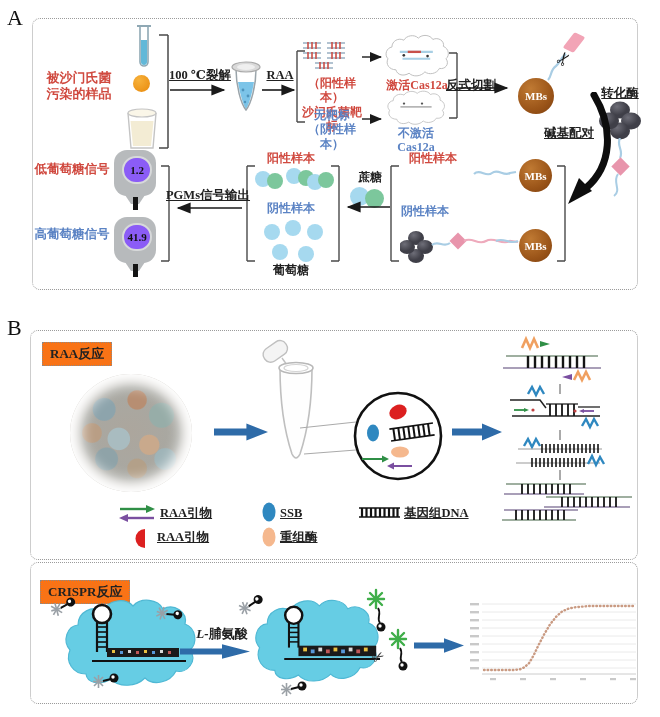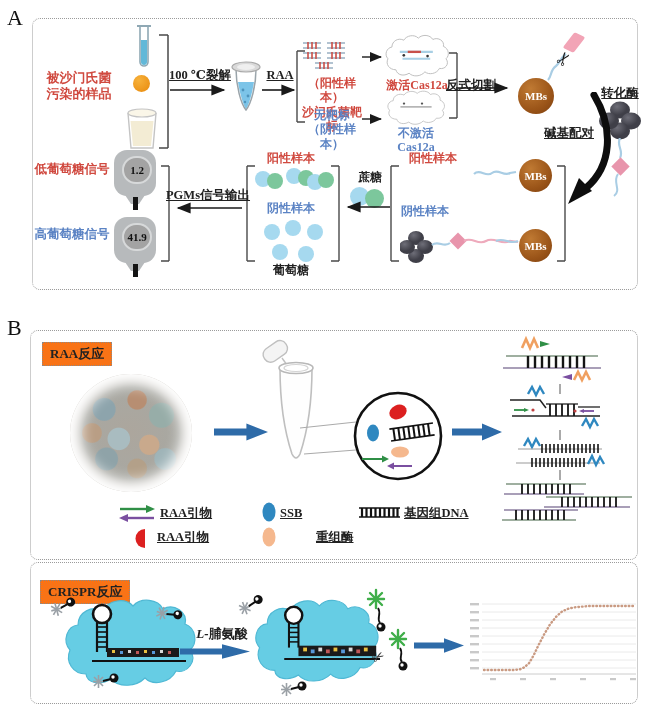--- a/index.html
+++ b/index.html
@@ -14,21 +14,21 @@
   .blue{color:#5b83c4;}
   .plabel{position:absolute;font:400 22px "Liberation Serif","DejaVu Serif",serif;color:#111;}
   .mbs{position:absolute;border-radius:50%;
        background:radial-gradient(circle at 35% 30%, #c07a33, #9a5418 62%, #7c3e0e 100%);
        color:#fff;display:flex;align-items:center;justify-content:center;
        font:700 11px "Liberation Serif",serif;}
   .barrow{position:absolute;background:#2e6ba8;
           clip-path:polygon(0% 32%,60% 32%,60% 8%,100% 50%,60% 92%,60% 68%,0% 68%);}
   .scissors{position:absolute;font-family:"DejaVu Sans",sans-serif;color:#1a1a1a;}
   .meter-body{position:absolute;left:2px;top:0;width:42px;height:46px;background:#b7babc;border-radius:13px;}
-  .meter-screen{position:absolute;left:10px;top:6px;width:26px;height:24px;background:#a3a3a3;
+  .meter-screen{position:absolute;left:10px;top:6px;width:26px;height:24px;background:#8b5cf6;
                 border:2px solid #d7d9da;border-radius:14px;display:flex;align-items:center;justify-content:center;
                 font:700 11px "Liberation Serif",serif;color:#111;}
   .meter-tail{position:absolute;left:13px;top:45px;width:20px;height:9px;background:#b7babc;
               clip-path:polygon(0 0,100% 0,70% 100%,30% 100%);}
   .meter-strip{position:absolute;left:21px;top:47px;width:5px;height:13px;background:#141414;}
   .dot{position:absolute;border-radius:50%;}
   .shrimp{position:absolute;border-radius:50%;
     background:
       radial-gradient(circle at 28% 30%, #8da4ac 0 9%, rgba(0,0,0,0) 10%),
       radial-gradient(circle at 55% 22%, #b78e72 0 8%, rgba(0,0,0,0) 9%),
@@ -510,21 +510,21 @@
     <div class="t t13" style="left:404px;top:506px;width:76px;text-align:left;font-weight:600;">基因组DNA</div>
 
     <svg class="abs" style="left:131px;top:527px;" width="22" height="22">
       <path d="M14,2 A9.5,9.5 0 1 0 14,21 L14,2 z" fill="#dc2020"></path>
     </svg>
     <div class="t t13" style="left:157px;top:530px;width:82px;text-align:left;font-weight:600;">RAA引物</div>
 
     <svg class="abs" style="left:261px;top:526px;" width="16" height="22">
       <ellipse cx="8" cy="11" rx="6.5" ry="9.5" fill="#f5b88e"></ellipse>
     </svg>
-    <div class="t t13" style="left:280px;top:530px;width:50px;text-align:left;font-weight:600;margin-left:36px;">重组酶</div>
+    <div class="t t13" style="left:280px;top:530px;width:50px;text-align:left;font-weight:600;">重组酶</div>
 
     <div class="box" style="left:30px;top:562px;width:606px;height:140px;"></div>
     <div class="tagbox" style="left:40px;top:566px;margin-top:14px;">CRISPR反应</div>
 
     <svg class="abs" style="left:62px;top:592px;" width="135" height="100" viewBox="0 0 135 100">
       <path d="M24,82 C11,82 3,70 8,58 C0,49 5,34 16,33 C16,20 30,13 41,19 C46,8 63,5 71,14 C79,5 96,7 101,17 C112,11 126,20 123,32 C134,36 136,51 128,58 C136,69 125,82 114,79 C108,91 91,94 83,86 C74,95 57,96 49,87 C38,94 25,91 24,82 Z" fill="#66cde4" stroke="#4fb8d4" stroke-width="1.2"></path>
       <circle cx="40" cy="22" r="9" fill="#ffffff" stroke="#111" stroke-width="2.6"></circle>
       <line x1="35" y1="30" x2="35" y2="60" stroke="#111" stroke-width="2.2"></line>
       <line x1="45" y1="30" x2="45" y2="60" stroke="#111" stroke-width="2.2"></line>
       <g stroke="#111" stroke-width="1.6">

